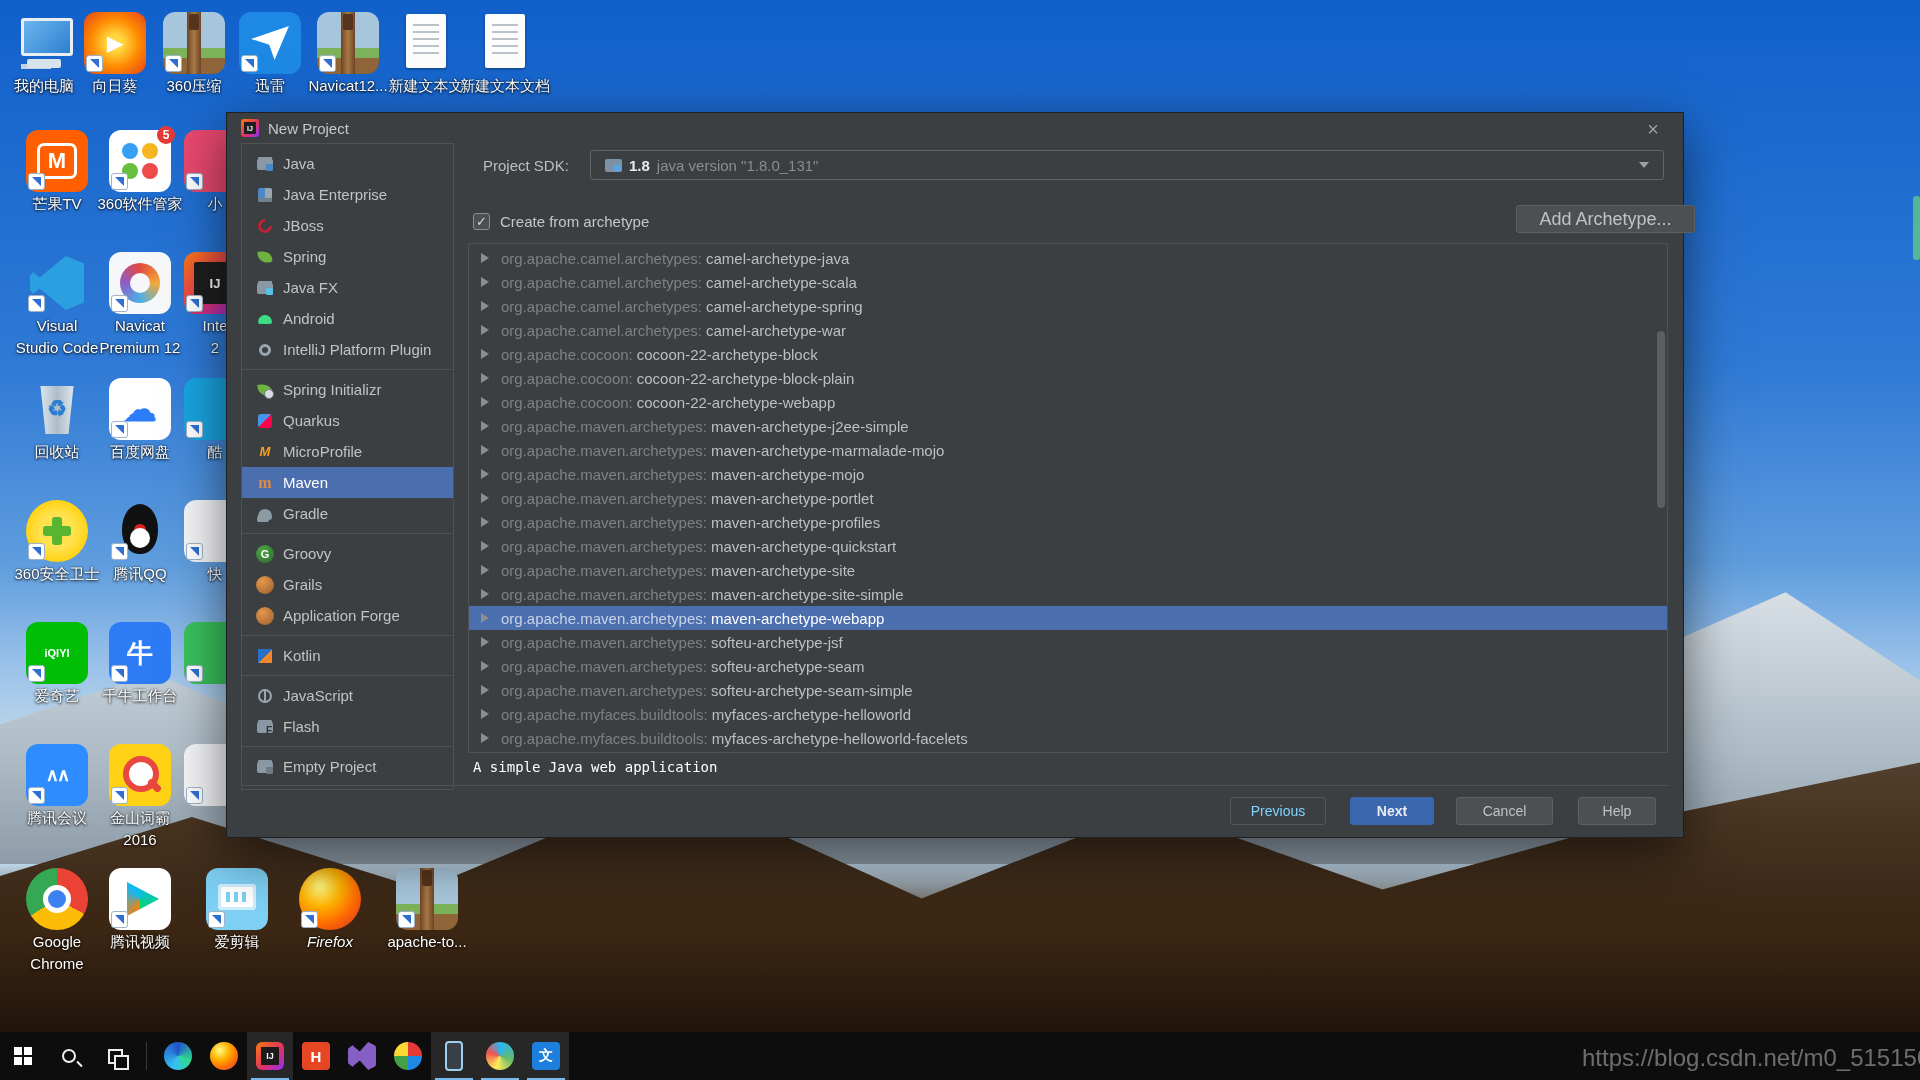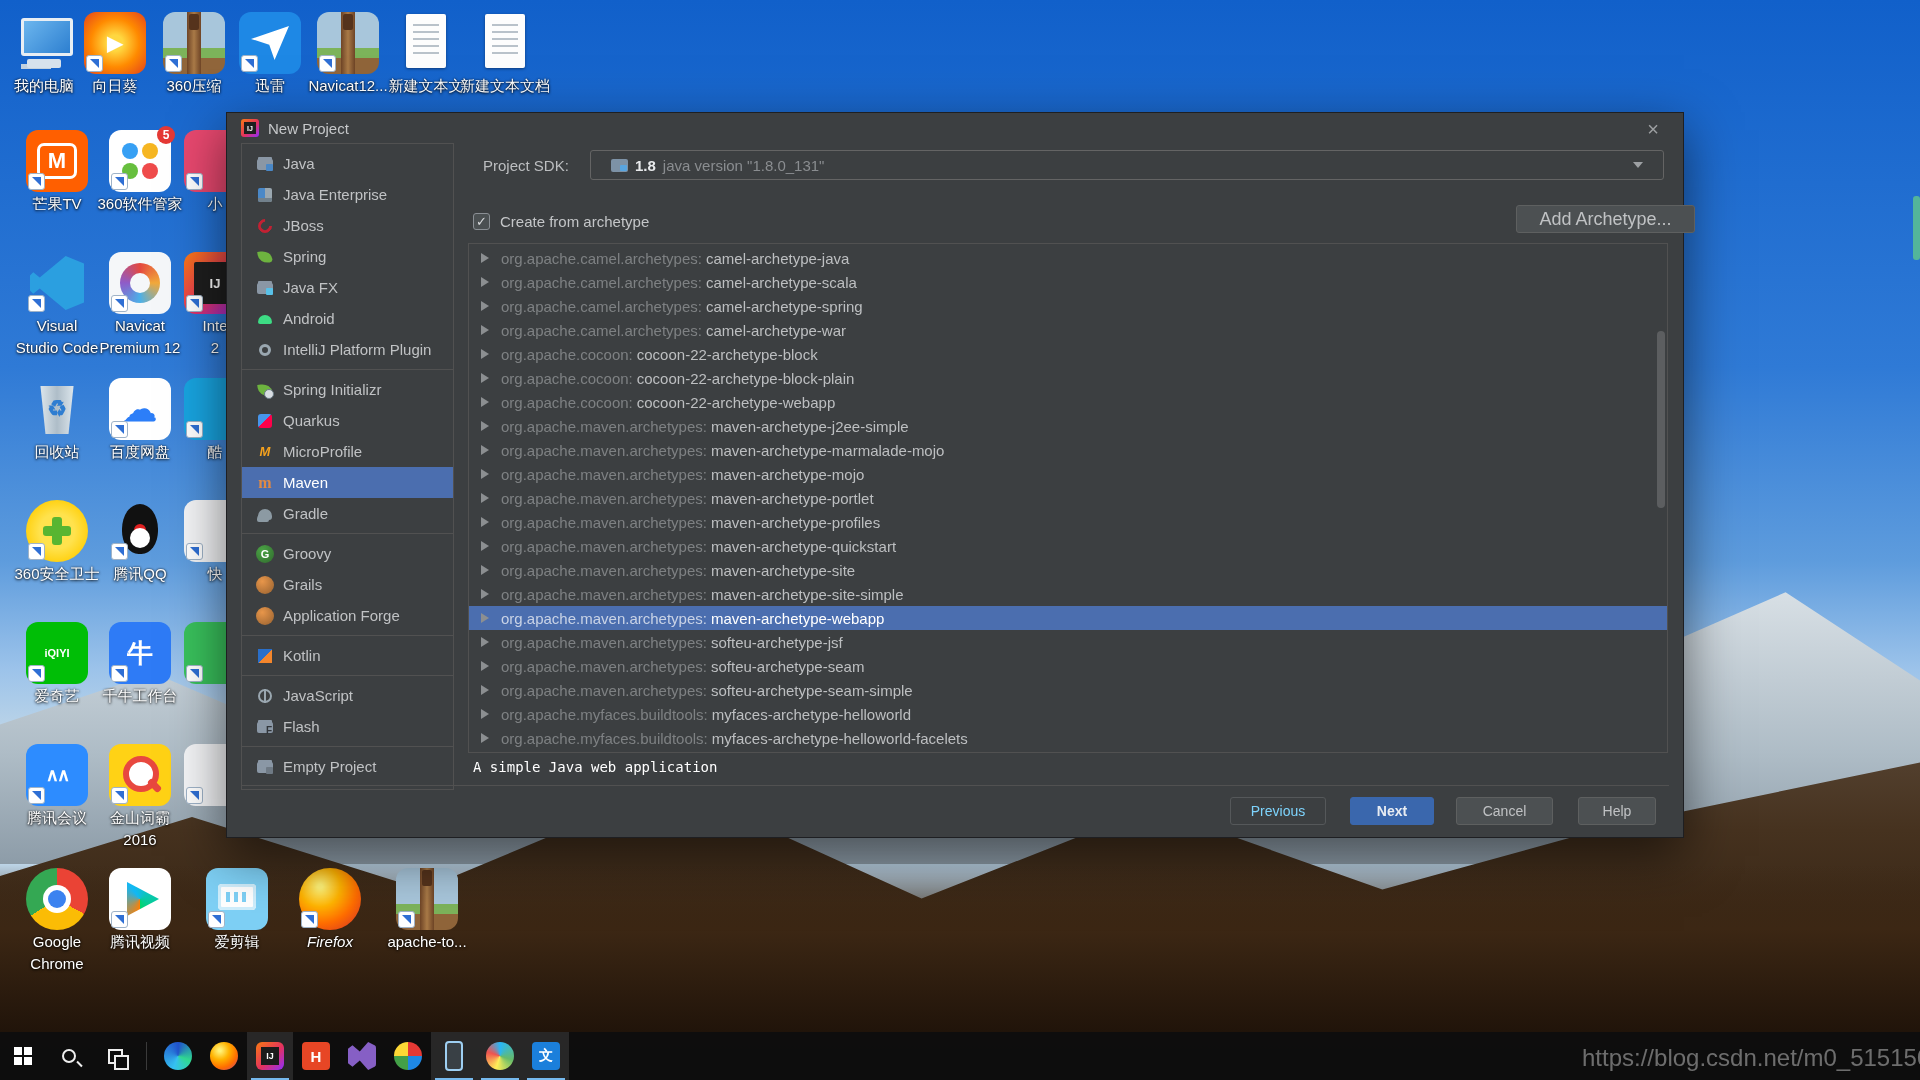--- a/index.html
+++ b/index.html
@@ -108,21 +108,21 @@
   .si-quarkus::before{content:"";position:absolute;inset:2px;background:linear-gradient(135deg,#4695eb 0 50%,#ff004a 50%);border-radius:3px}
   .si-micro{color:var(--c,#f6a21d);font-style:italic}
   .si-maven{color:#e08a45;font-size:16px;font-family:"Liberation Serif",serif}
   .si-gradle::before{content:"";position:absolute;left:2px;top:4px;width:14px;height:11px;background:#8c9aa3;border-radius:7px 7px 3px 3px;box-shadow:-2px 3px 0 -1px #8c9aa3}
   .si-circle{border-radius:50%;background:radial-gradient(circle at 35% 30%,var(--c,#4ba446),color-mix(in srgb,var(--c,#4ba446) 65%,#000));color:#fff;font-size:11px}
   .si-kotlin::before{content:"";position:absolute;inset:2px;background:linear-gradient(135deg,#2a6fc9 0 50%,#f4862c 50%)}
   .si-globe::before{content:"";position:absolute;inset:2px;border:2px solid var(--c,#9aa7b0);border-radius:50%}
   .si-globe::after{content:"";position:absolute;left:8px;top:2px;width:2px;height:14px;background:var(--c,#9aa7b0);box-shadow:-6px 6px 0 6px transparent,0 0 0 0 transparent;transform:none}
   
   .sdk-label{position:absolute;left:256px;top:37px;height:30px;display:flex;align-items:center;color:#bcbec0}
-  .sdk-combo{position:absolute;left:363px;top:37px;width:1074px;height:30px;border:1px solid #646464;border-radius:3px;display:flex;align-items:center;gap:7px;padding:0 20px;cursor:pointer}
+  .sdk-combo{position:absolute;left:363px;top:37px;width:1074px;height:30px;border:1px solid #646464;border-radius:3px;display:flex;align-items:center;gap:7px;padding:0 14px;cursor:pointer}
   .sdk-folder{width:17px;height:13px;background:#7d92a6;border-radius:2px;position:relative;flex:none}
   .sdk-folder::after{content:"";position:absolute;right:1px;bottom:1px;width:7px;height:6px;background:#58a5e0;border-radius:1px}
   .sdk-ver{color:#e8eaec;font-weight:bold}
   .sdk-detail{color:#8a8d90}
   .sdk-arrow{margin-left:auto;width:0;height:0;border-left:5px solid transparent;border-right:5px solid transparent;border-top:6px solid #9da0a3}
   
   .chk-row{position:absolute;left:246px;top:96px;height:24px;display:flex;align-items:center;gap:10px;cursor:pointer}
   .chk{width:17px;height:17px;background:#4b5052;border:1px solid #8a8f94;border-radius:3px;color:#d8dadc;font-size:13px;display:flex;align-items:center;justify-content:center}
   .chk-label{color:#c4c6c8}
   .add-btn{position:absolute;left:1289px;top:92px;width:179px;height:28px;background:var(--btn);border:1px solid var(--btnb);border-radius:3px;color:#c0c2c4;display:flex;align-items:center;justify-content:center;font-size:18px;cursor:pointer}

